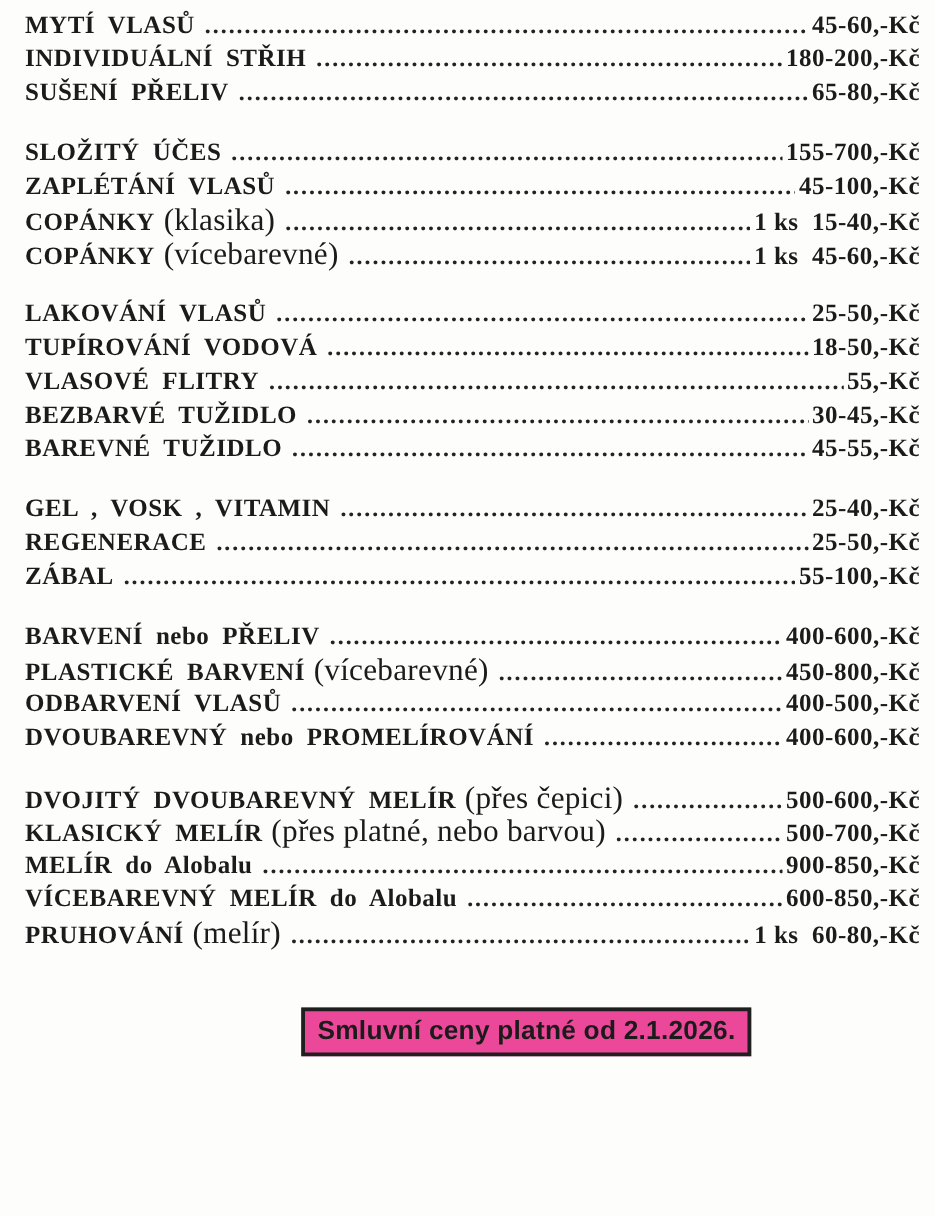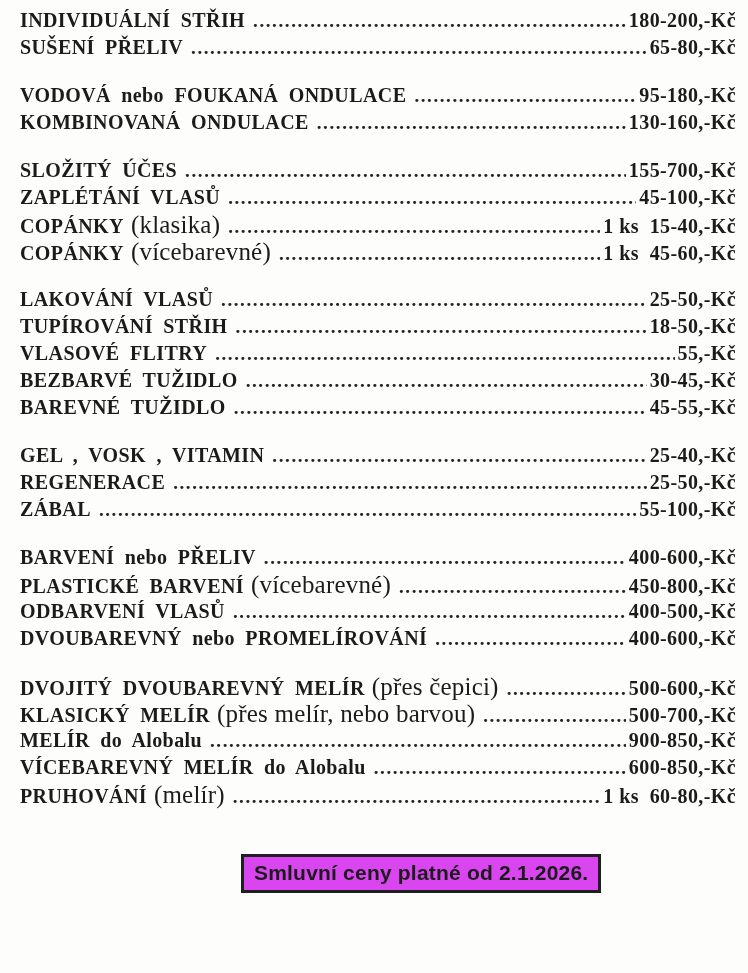--- a/index.html
+++ b/index.html
@@ -62,66 +62,57 @@
     white-space: pre;
     text-align: right;
   }
   .footer-row {
     margin-top: 46px;
     padding-left: 221px;
   }
   .footer-box {
     display: inline-block;
     border: 3px solid #1f1f1f;
-    background: #d946ef;
+    background: #ec4899;
     padding: 4px 10px 5px 10px;
   }
   .footer-text {
     font-family: "Liberation Sans", "DejaVu Sans", sans-serif;
     font-weight: bold;
     font-size: 21px;
     letter-spacing: 0.2px;
     color: #1b1b1b;
     white-space: nowrap;
   }
 </style>
 </head>
 <body>
 
 <div class="sheet">
   <div id="groups">
       <div class="group">
+  <div class="row">
+    <span class="label">MYTÍ VLASŮ</span>
+
+    <span class="leader"></span>
+    <span class="price">45-60,-Kč</span>
+  </div>
 
   <div class="row">
     <span class="label">INDIVIDUÁLNÍ STŘIH</span>
 
     <span class="leader"></span>
     <span class="price">180-200,-Kč</span>
   </div>
 
   <div class="row">
     <span class="label">SUŠENÍ PŘELIV</span>
 
     <span class="leader"></span>
     <span class="price">65-80,-Kč</span>
-  </div>
-</div>
-      <div class="group">
-  <div class="row">
-    <span class="label">VODOVÁ nebo FOUKANÁ ONDULACE</span>
-
-    <span class="leader"></span>
-    <span class="price">95-180,-Kč</span>
-  </div>
-
-  <div class="row">
-    <span class="label">KOMBINOVANÁ ONDULACE</span>
-
-    <span class="leader"></span>
-    <span class="price">130-160,-Kč</span>
   </div>
 </div>
       <div class="group">
   <div class="row">
     <span class="label">SLOŽITÝ ÚČES</span>
 
     <span class="leader"></span>
     <span class="price">155-700,-Kč</span>
   </div>
 
@@ -148,21 +139,21 @@
 </div>
       <div class="group">
   <div class="row">
     <span class="label">LAKOVÁNÍ VLASŮ</span>
 
     <span class="leader"></span>
     <span class="price">25-50,-Kč</span>
   </div>
 
   <div class="row">
-    <span class="label">TUPÍROVÁNÍ STŘIH</span>
+    <span class="label">TUPÍROVÁNÍ VODOVÁ</span>
 
     <span class="leader"></span>
     <span class="price">18-50,-Kč</span>
   </div>
 
   <div class="row">
     <span class="label">VLASOVÉ FLITRY</span>
 
     <span class="leader"></span>
     <span class="price">55,-Kč</span>
@@ -236,21 +227,21 @@
       <div class="group">
   <div class="row">
     <span class="label">DVOJITÝ DVOUBAREVNÝ MELÍR</span>
     <span class="note">(přes čepici)</span>
     <span class="leader"></span>
     <span class="price">500-600,-Kč</span>
   </div>
 
   <div class="row">
     <span class="label">KLASICKÝ MELÍR</span>
-    <span class="note">(přes melír, nebo barvou)</span>
+    <span class="note">(přes platné, nebo barvou)</span>
     <span class="leader"></span>
     <span class="price">500-700,-Kč</span>
   </div>
 
   <div class="row">
     <span class="label">MELÍR do Alobalu</span>
 
     <span class="leader"></span>
     <span class="price">900-850,-Kč</span>
   </div>

